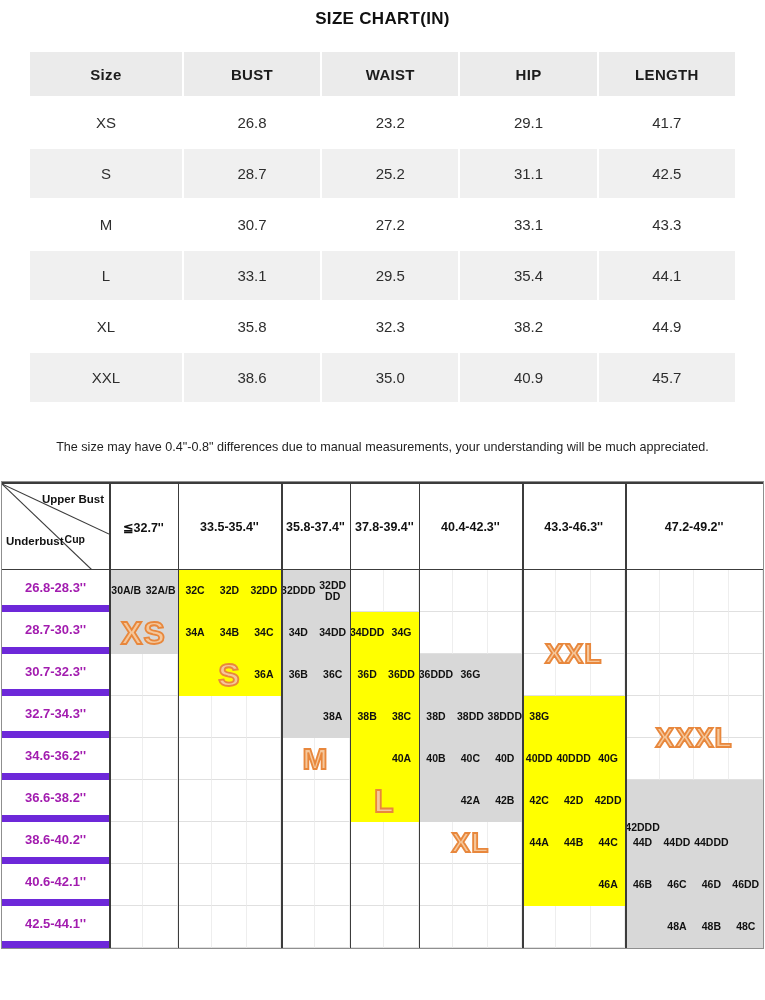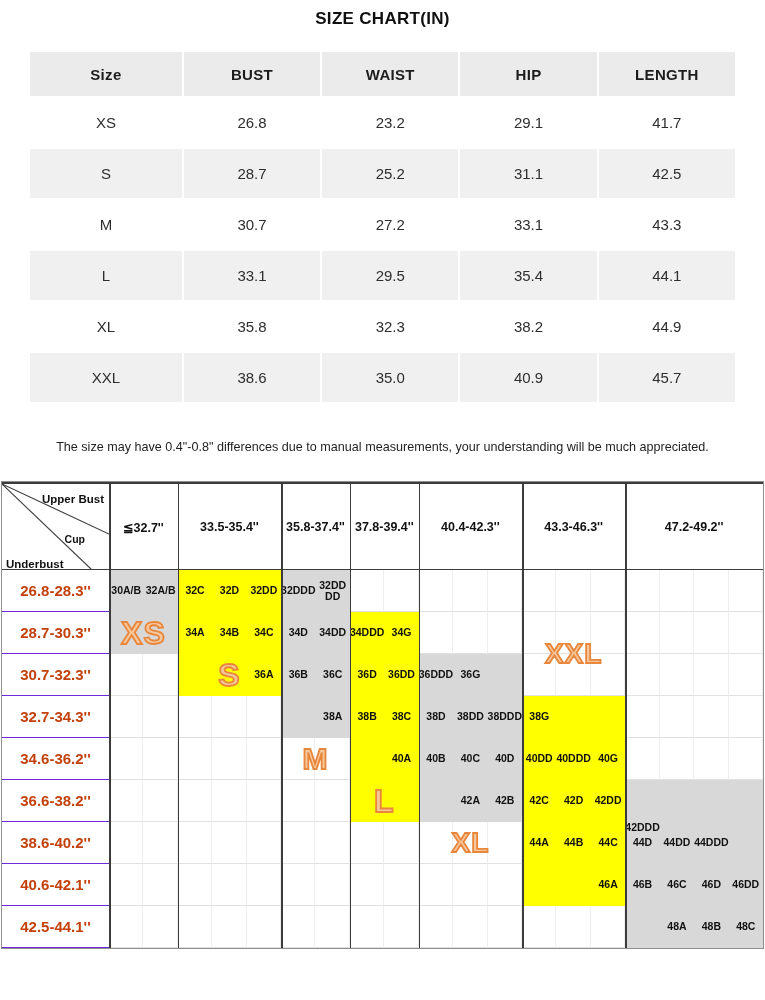--- a/index.html
+++ b/index.html
@@ -41,22 +41,22 @@
     grid-template-columns:107px repeat(19,1fr);
     grid-template-rows:86px repeat(9,42px);
     border-top:2px solid #3c3c3c;
   }
   .rec-colhead{
     grid-row:1;display:flex;align-items:center;justify-content:center;
     font-weight:700;font-size:12.5px;color:#111;z-index:1;background:#fff;
   }
   .rec-rowhead{
     grid-column:1;display:flex;align-items:center;justify-content:center;
-    font-weight:700;font-size:15px;color:#c2410c;
-    border-bottom:1px solid #6d28d9;z-index:1;
+    font-weight:700;font-size:13px;color:#a21caf;
+    border-bottom:7px solid #6d28d9;z-index:1;
   }
   .faint{border-right:1px solid #eeeeee;border-bottom:1px solid #e0e0e0;z-index:0;}
   .block{z-index:1;}
   .val{
     display:flex;align-items:center;justify-content:center;
     font-weight:700;font-size:10.5px;color:#111;z-index:2;
     white-space:nowrap;line-height:1.05;text-align:center;
   }
   .val.wrap{white-space:normal;word-break:break-all;}
   .sz{
@@ -65,21 +65,21 @@
     z-index:2;letter-spacing:1px;
   }
   .vline{grid-row:1/11;justify-self:start;width:1.5px;height:100%;background:#3c3c3c;z-index:3;}
   .hline{grid-column:1/21;grid-row:1;align-self:end;width:100%;height:1.5px;background:#3c3c3c;z-index:3;}
   
   .corner{grid-column:1;grid-row:1;position:relative;z-index:1;background:#fff;}
   .corner svg{position:absolute;left:0;top:0;width:100%;height:100%;}
   .corner svg line{stroke:#3c3c3c;stroke-width:1.1;}
   .c-upper{position:absolute;top:9px;right:5px;font-weight:700;font-size:11.5px;color:#111;}
   .c-cup{position:absolute;top:49px;right:24px;font-weight:600;font-size:10.5px;color:#111;}
-  .c-under{position:absolute;bottom:0;left:4px;font-weight:700;font-size:11.5px;color:#111;}
+  .c-under{position:absolute;bottom:23px;left:4px;font-weight:700;font-size:11.5px;color:#111;}
 </style>
 </head>
 <body>
 
 <div class="page">
 
   <h1 class="main-title">SIZE CHART(IN)</h1>
 
   <table class="size-table">
     <thead>
@@ -398,20 +398,21 @@
         <div class="val" style="grid-area: 9 / 20;">46DD</div>
         <div class="val" style="grid-area: 10 / 18;">48A</div>
         <div class="val" style="grid-area: 10 / 19; text-align: center;">48B</div>
         <div class="val" style="grid-area: 10 / 20;">48C</div>
         <div class="sz" style="font-size: 32px; grid-area: 3 / 2 / 4 / 4;">XS</div>
         <div class="sz" style="font-size: 32px; grid-area: 4 / 5 / 5 / 6;">S</div>
         <div class="sz" style="font-size: 30px; grid-area: 6 / 7 / 7 / 9;">M</div>
         <div class="sz" style="font-size: 32px; grid-area: 7 / 9 / 8 / 11;">L</div>
         <div class="sz" style="font-size: 28px; grid-area: 8 / 11 / 9 / 14;">XL</div>
         <div class="sz" style="font-size: 28px; grid-area: 3 / 14 / 5 / 17;">XXL</div>
+        <div class="sz" style="font-size: 28px; grid-area: 5 / 17 / 7 / 21;">XXXL</div>
         <div class="vline" style="grid-column: 2;"></div>
         <div class="vline" style="grid-column: 4;"></div>
         <div class="vline" style="grid-column: 7;"></div>
         <div class="vline" style="grid-column: 9;"></div>
         <div class="vline" style="grid-column: 11;"></div>
         <div class="vline" style="grid-column: 14;"></div>
         <div class="vline" style="grid-column: 17;"></div>
         <div class="hline"></div>
       </div>
   </div>

